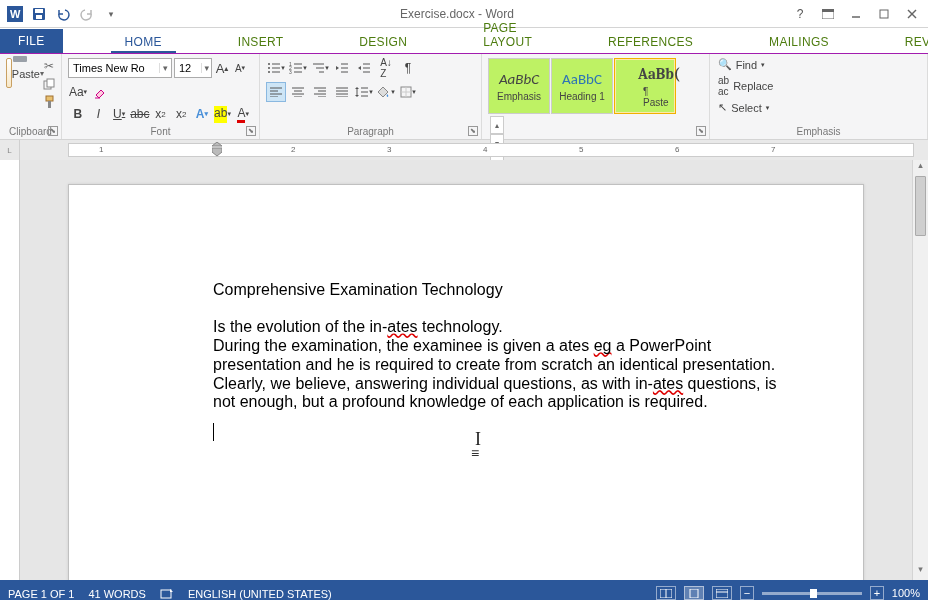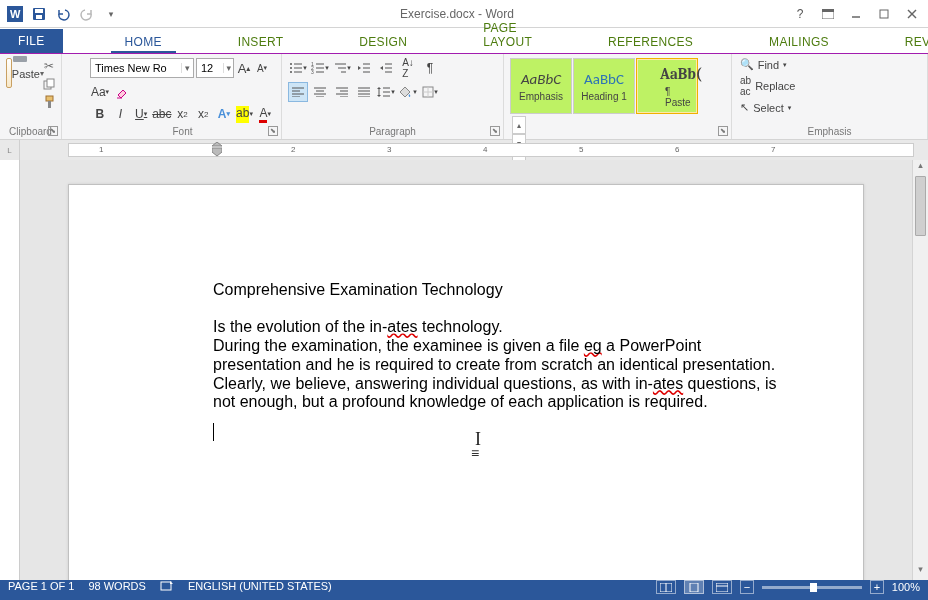--- a/index.html
+++ b/index.html
@@ -28,21 +28,21 @@
 
 .clipboard { width: 62px; }
 .paste-btn { width: 38px; display: flex; flex-direction: row; align-items: center; padding-top: 2px; }
 .paste-icon { width: 28px; height: 30px; background: linear-gradient(#fff,#f8e8c8); border: 1px solid #c9a062; border-radius: 2px; position: relative; }
 .paste-icon::before { content:""; position:absolute; left:6px; top:-3px; width:14px; height:6px; background:#9aa0a8; border-radius:1px; }
 .paste-lbl { font-size: 11px; margin-top: 2px; }
 .clip-side { position: absolute; right: 4px; top: 4px; display: flex; flex-direction: column; gap: 2px; }
 .mini-icon { width: 16px; height: 16px; display: flex; align-items: center; justify-content: center; color: #666; }
 
 
-.font { width: 198px; margin-left: 22px; }
+.font { width: 198px; }
 .row { display: flex; align-items: center; gap: 2px; margin-bottom: 2px; padding-top: 2px; }
 .combo { height: 20px; background: #fff; border: 1px solid #ababab; display: flex; align-items: center; }
 .combo input { border: none; height: 18px; font-size: 11px; padding: 0 4px; outline: none; width: 100%; background: transparent; }
 .combo .caret { width: 14px; text-align: center; color: #666; font-size: 9px; border-left: 1px solid #ddd; }
 .font-name { width: 104px; }
 .font-size { width: 38px; }
 .btn { width: 20px; height: 20px; display: flex; align-items: center; justify-content: center; font-size: 12px; color: #444; }
 .btn.small { width: 16px; }
 .btn.eraser { color: #d07; }
 .under-row { display: flex; gap: 1px; }
@@ -79,21 +79,21 @@
 .spell { text-decoration: underline wavy #d00; text-decoration-skip-ink: none; }
 .cursor-doc { position: absolute; left: 144px; top: 238px; width: 1px; height: 18px; background: #000; }
 .ibeam { position: absolute; left: 406px; top: 244px; font-size: 18px; color: #222; font-family: serif; }
 .centred { position:absolute; left: 402px; top: 260px; font-size: 14px; color:#333;}
 
 .vscroll { position: absolute; right: 0; top: 0; bottom: 0; width: 16px; background: #f0f0f0; border-left: 1px solid #d4d4d4; }
 .vscroll .up, .vscroll .dn { height: 16px; text-align: center; font-size: 9px; color: #777; }
 .vscroll .thumb { position: absolute; top: 16px; left: 2px; right: 2px; height: 60px; background: #cfcfcf; border: 1px solid #aaa; border-radius: 1px; }
 
 
-.status { position: absolute; bottom: 0; left: 0; right: 0; height: 20px; background: #2b579a; color: #fff; display: flex; align-items: flex-start; font-size: 11px; padding: 0 8px; }
+.status { position: absolute; bottom: 0; left: 0; right: 0; height: 20px; background: #2b579a; color: #fff; display: flex; align-items: flex-end; font-size: 11px; padding: 0 8px; }
 .status .seg { margin-right: 14px; display: flex; align-items: center; gap: 4px; }
 .status .right { margin-left: auto; display: flex; align-items: center; gap: 8px; }
 .status .vbtn { width: 20px; height: 14px; border: 1px solid rgba(255,255,255,.5); display:flex;align-items:center;justify-content:center;font-size:9px;}
 .zoom-track { width: 100px; height: 3px; background: rgba(255,255,255,.5); position: relative; }
 .zoom-thumb { position: absolute; left: 48px; top: -3px; width: 7px; height: 9px; background: #fff; }
 
 svg { display: block; }
 </style>
 </head>
 <body>
@@ -410,37 +410,37 @@
       </svg>
   </div>
 </div>
 
 <div class="doc-area">
   <div class="vruler"></div>
   <div class="page">
     <div class="content">
       <h>Comprehensive Examination Technology</h>
       <div><span>Is the evolution of the in-</span><span class="spell">ates</span><span> technology.</span></div>
-      <div><span>During the examination, the examinee is given a file </span><span class="spell">eg</span><span> a PowerPoint presentation and he is required to create from scratch an identical presentation.</span></div>
+      <div><span>During the examination, the examinee is given a ates </span><span class="spell">eg</span><span> a PowerPoint presentation and he is required to create from scratch an identical presentation.</span></div>
       <div><span>Clearly, we believe, answering individual questions, as with in-</span><span class="spell">ates</span><span> questions, is not enough, but a profound knowledge of each application is required.</span></div>
     </div>
     <div class="cursor-doc"></div>
     <div class="ibeam">I</div>
     <div class="centred">≡</div>
   </div>
   <div class="vscroll">
     <div class="up">▴</div>
     <div class="thumb"></div>
     <div class="dn" style="position:absolute;bottom:0;width:100%;">▾</div>
   </div>
 </div>
 
 <div class="status">
   <div class="seg">PAGE 1 OF 1</div>
-  <div class="seg">98 WORDS</div>
+  <div class="seg">41 WORDS</div>
   <div class="seg">
       <svg width="14" height="12">
         <rect x="1" y="2" width="10" height="8" fill="none" stroke="#fff"></rect>
         <path d="M10 1 L13 4 L10 4 Z" fill="#fff"></path>
       </svg>
     </div>
   <div class="seg">ENGLISH (UNITED STATES)</div>
   <div class="right">
     <div class="vbtn">
         <svg width="12" height="9">

